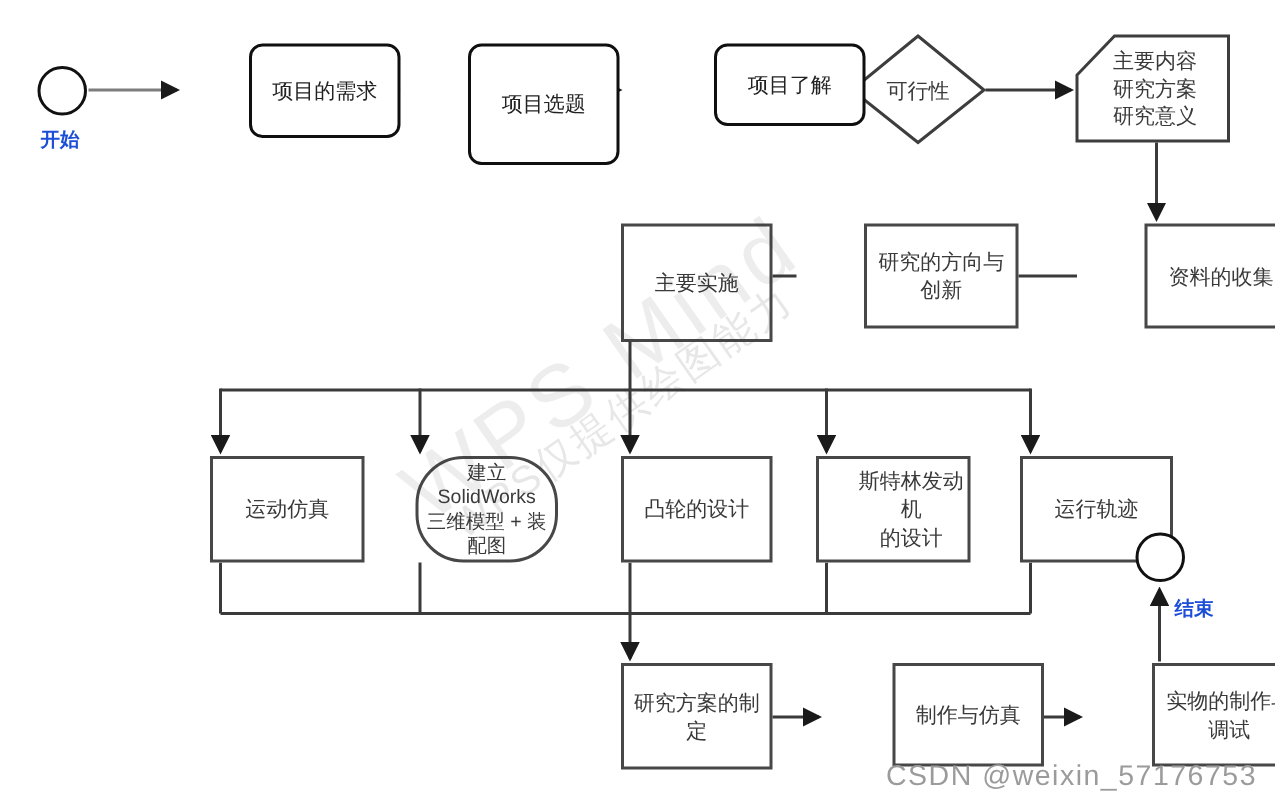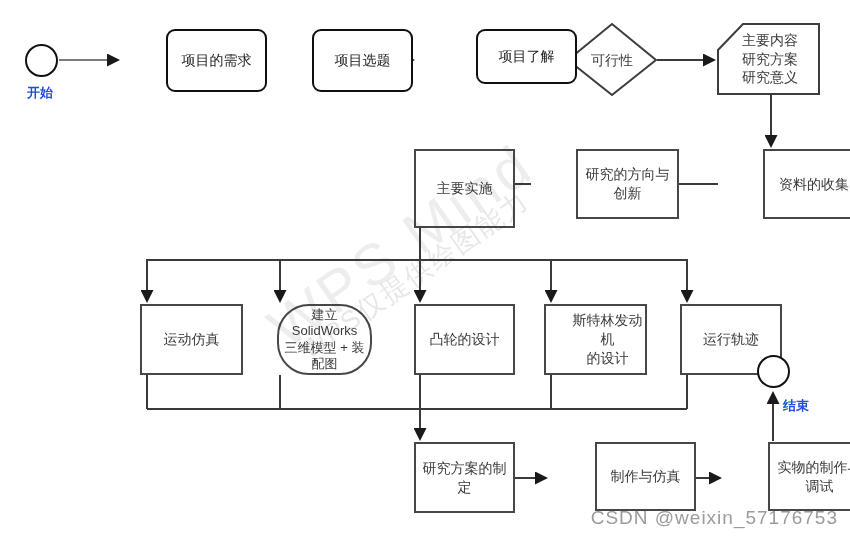--- a/index.html
+++ b/index.html
@@ -98,21 +98,21 @@
 
     <polygon class="shape-stroke" points="612,24 656,60 612,95 568,60"></polygon>
 
     <path class="shape-stroke" d="M743,24 L819,24 L819,94 L718,94 L718,50 Z"></path>
   </svg>
 
   <div class="circle" style="left:25px;top:44px;width:33px;height:33px;"></div>
   <div class="terminal-label" style="left:27px;top:84px;">开始</div>
 
   <div class="node r1" style="left:122px;top:29px;width:101px;height:63px;">项目的需求</div>
-  <div class="node r1" style="left:268px;top:29px;width:101px;height:63px;">项目选题</div>
+  <div class="node r1" style="left:268px;top:29px;width:101px;height:81px;">项目选题</div>
   <div class="node r1" style="left:432px;top:29px;width:101px;height:55px;">项目了解</div>
 
   <div class="overlay-label" style="left:576px;top:45px;width:72px;height:30px;">可行性</div>
   <div class="overlay-label" style="left:722px;top:30px;width:96px;height:58px;">主要内容
 研究方案
 研究意义</div>
 
   <div class="node rect" style="left:719px;top:149px;width:102px;height:70px;">资料的收集</div>
   <div class="node rect" style="left:532px;top:149px;width:103px;height:70px;">研究的方向与
 创新</div>

